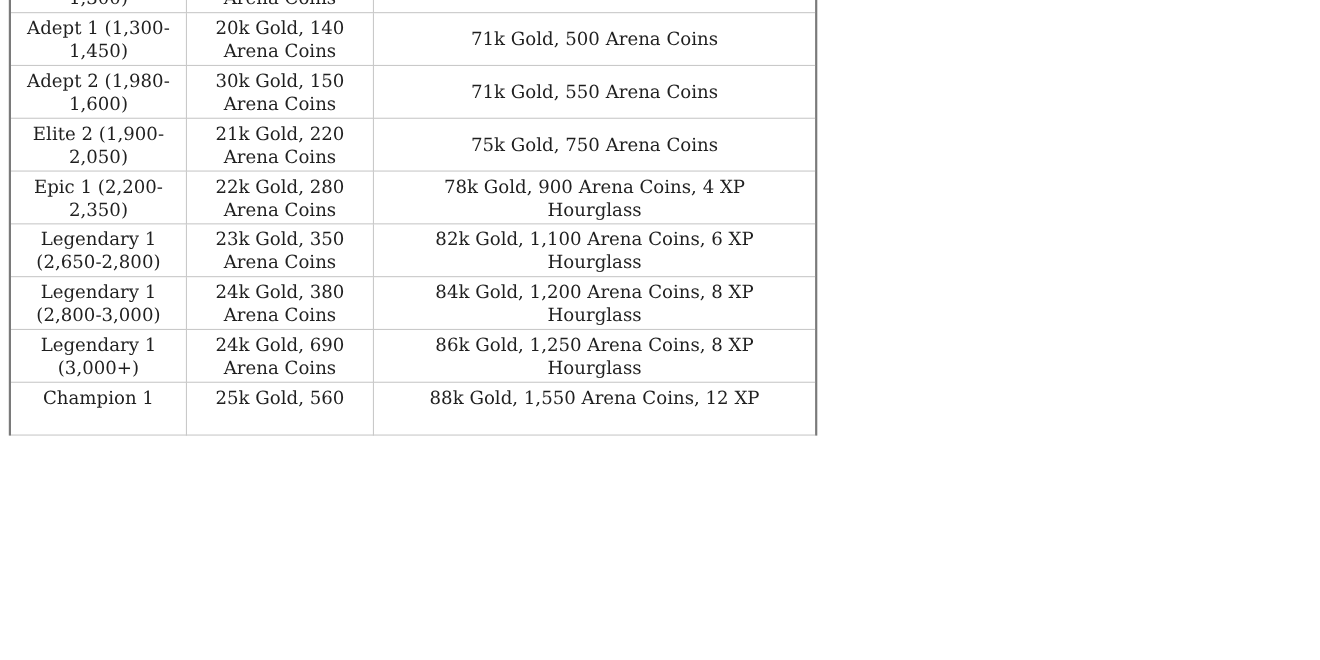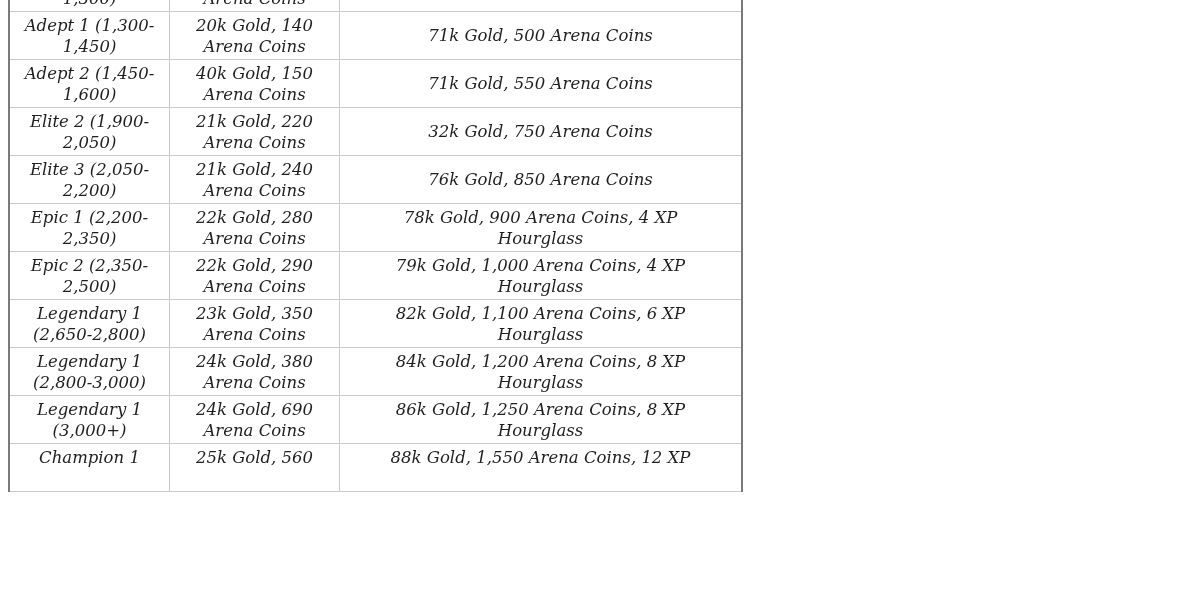--- a/index.html
+++ b/index.html
@@ -12,21 +12,20 @@
   body{
     width:1200px;height:600px;
     background:var(--bg);
     font-family:"DejaVu Serif", serif;
   }
   .viewport{
     position:relative;
     width:1004px;height:600px;
     overflow:hidden;
     background:var(--bg);
-    font-style:italic;
   }
   table.rewards{
     position:absolute;
     left:8px;top:-36px;
     width:733px;
     table-layout:fixed;
     border-collapse:separate;
     border-spacing:0;
     border-left:2px solid var(--border-outer);
     border-right:2px solid var(--border-outer);
@@ -68,54 +67,39 @@
         <td>&nbsp;</td>
       </tr>
       <tr>
         <td>Adept 1 (1,300-
 1,450)</td>
         <td>20k Gold, 140
 Arena Coins</td>
         <td>71k Gold, 500 Arena Coins</td>
       </tr>
       <tr>
-        <td>Adept 2 (1,450-
+        <td>Adept 2 (1,980-
 1,600)</td>
-        <td>40k Gold, 150
+        <td>30k Gold, 150
 Arena Coins</td>
         <td>71k Gold, 550 Arena Coins</td>
       </tr>
       <tr>
         <td>Elite 2 (1,900-
 2,050)</td>
         <td>21k Gold, 220
 Arena Coins</td>
-        <td>32k Gold, 750 Arena Coins</td>
-      </tr>
-      <tr>
-        <td>Elite 3 (2,050-
-2,200)</td>
-        <td>21k Gold, 240
-Arena Coins</td>
-        <td>76k Gold, 850 Arena Coins</td>
+        <td>75k Gold, 750 Arena Coins</td>
       </tr>
       <tr>
         <td>Epic 1 (2,200-
 2,350)</td>
         <td>22k Gold, 280
 Arena Coins</td>
         <td>78k Gold, 900 Arena Coins, 4 XP
-Hourglass</td>
-      </tr>
-      <tr>
-        <td>Epic 2 (2,350-
-2,500)</td>
-        <td>22k Gold, 290
-Arena Coins</td>
-        <td>79k Gold, 1,000 Arena Coins, 4 XP
 Hourglass</td>
       </tr>
       <tr>
         <td>Legendary 1
 (2,650-2,800)</td>
         <td>23k Gold, 350
 Arena Coins</td>
         <td>82k Gold, 1,100 Arena Coins, 6 XP
 Hourglass</td>
       </tr>

